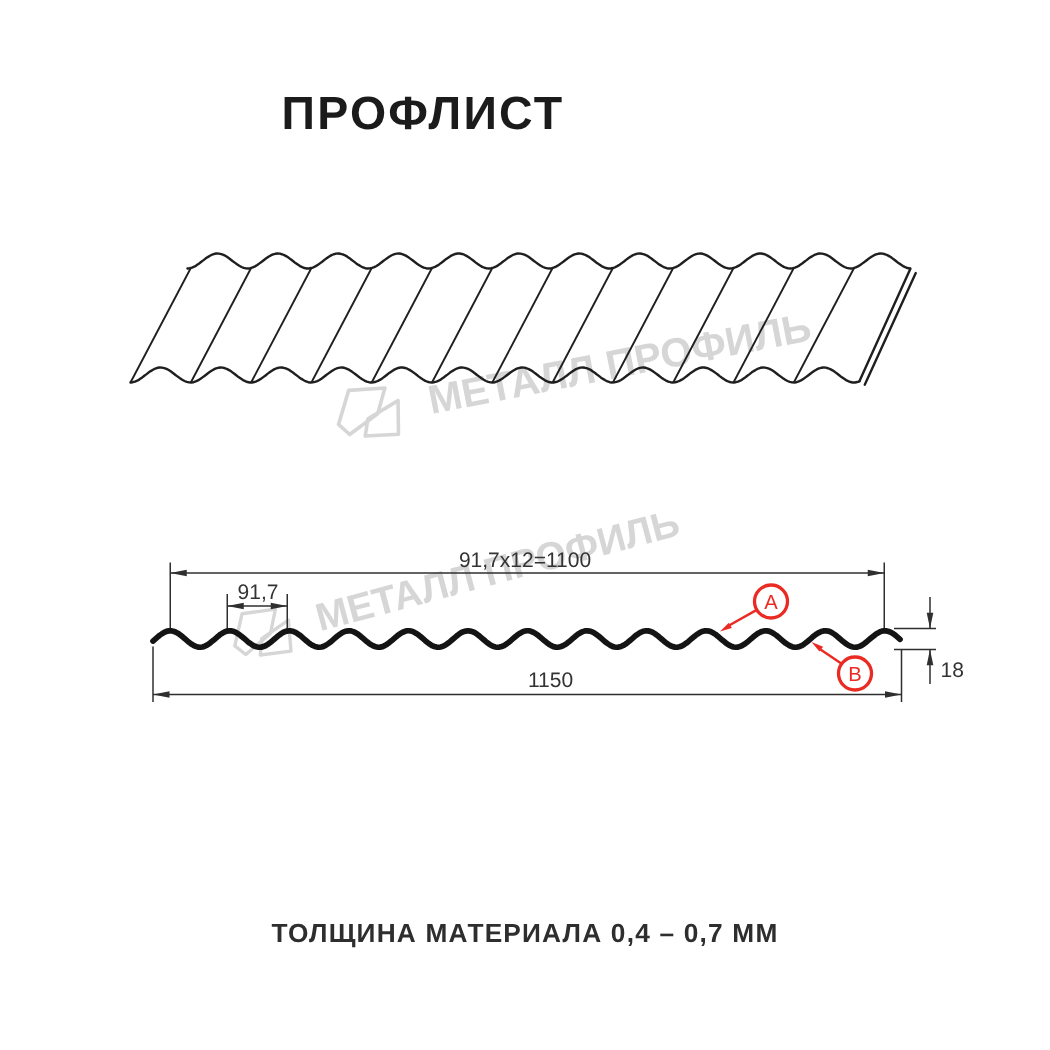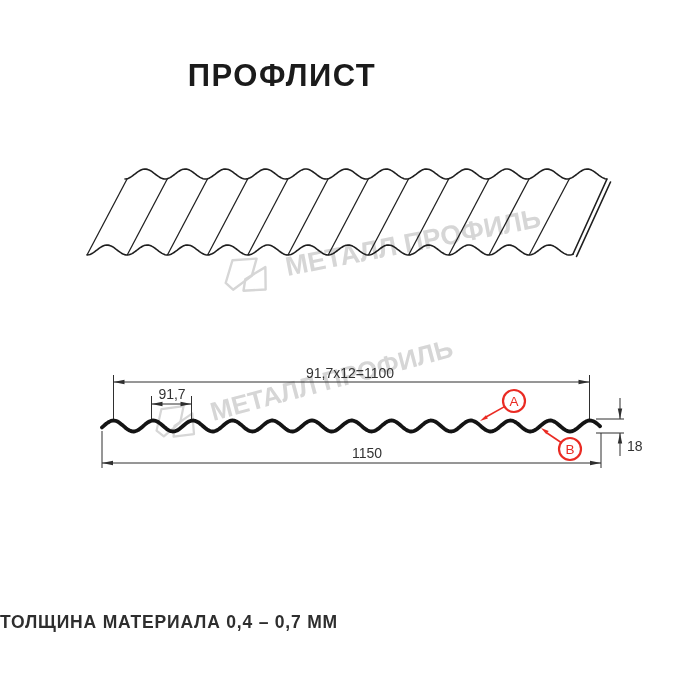--- a/index.html
+++ b/index.html
@@ -15,21 +15,21 @@
   }
   .page-title{
     position:absolute;left:0;top:58px;width:564px;text-align:center;
     font-size:31px;font-weight:800;letter-spacing:1.5px;color:var(--ink);
   }
   .model-subtitle{
     position:absolute;left:0;top:98px;width:700px;text-align:center;
     font-size:16px;font-weight:700;letter-spacing:.5px;color:#2b2b2b;
   }
   .footer-note{
-    position:absolute;left:0;top:612px;width:700px;text-align:left;
+    position:absolute;left:0;top:612px;width:700px;text-align:center;
     font-size:17.5px;font-weight:700;letter-spacing:.8px;color:#2e2e2e;
   }
   .watermark{
     position:absolute;display:flex;align-items:center;gap:9px;
     color:var(--wm);font-weight:700;white-space:nowrap;z-index:1;
     transform-origin:0 50%;
   }
   .wm-1{left:220px;top:256px;height:48px;font-size:27px;transform:rotate(-11deg);}
   .wm-2{left:152px;top:405px;height:46px;font-size:26px;transform:rotate(-15deg);}
   .wm-logo{flex:0 0 auto;}

